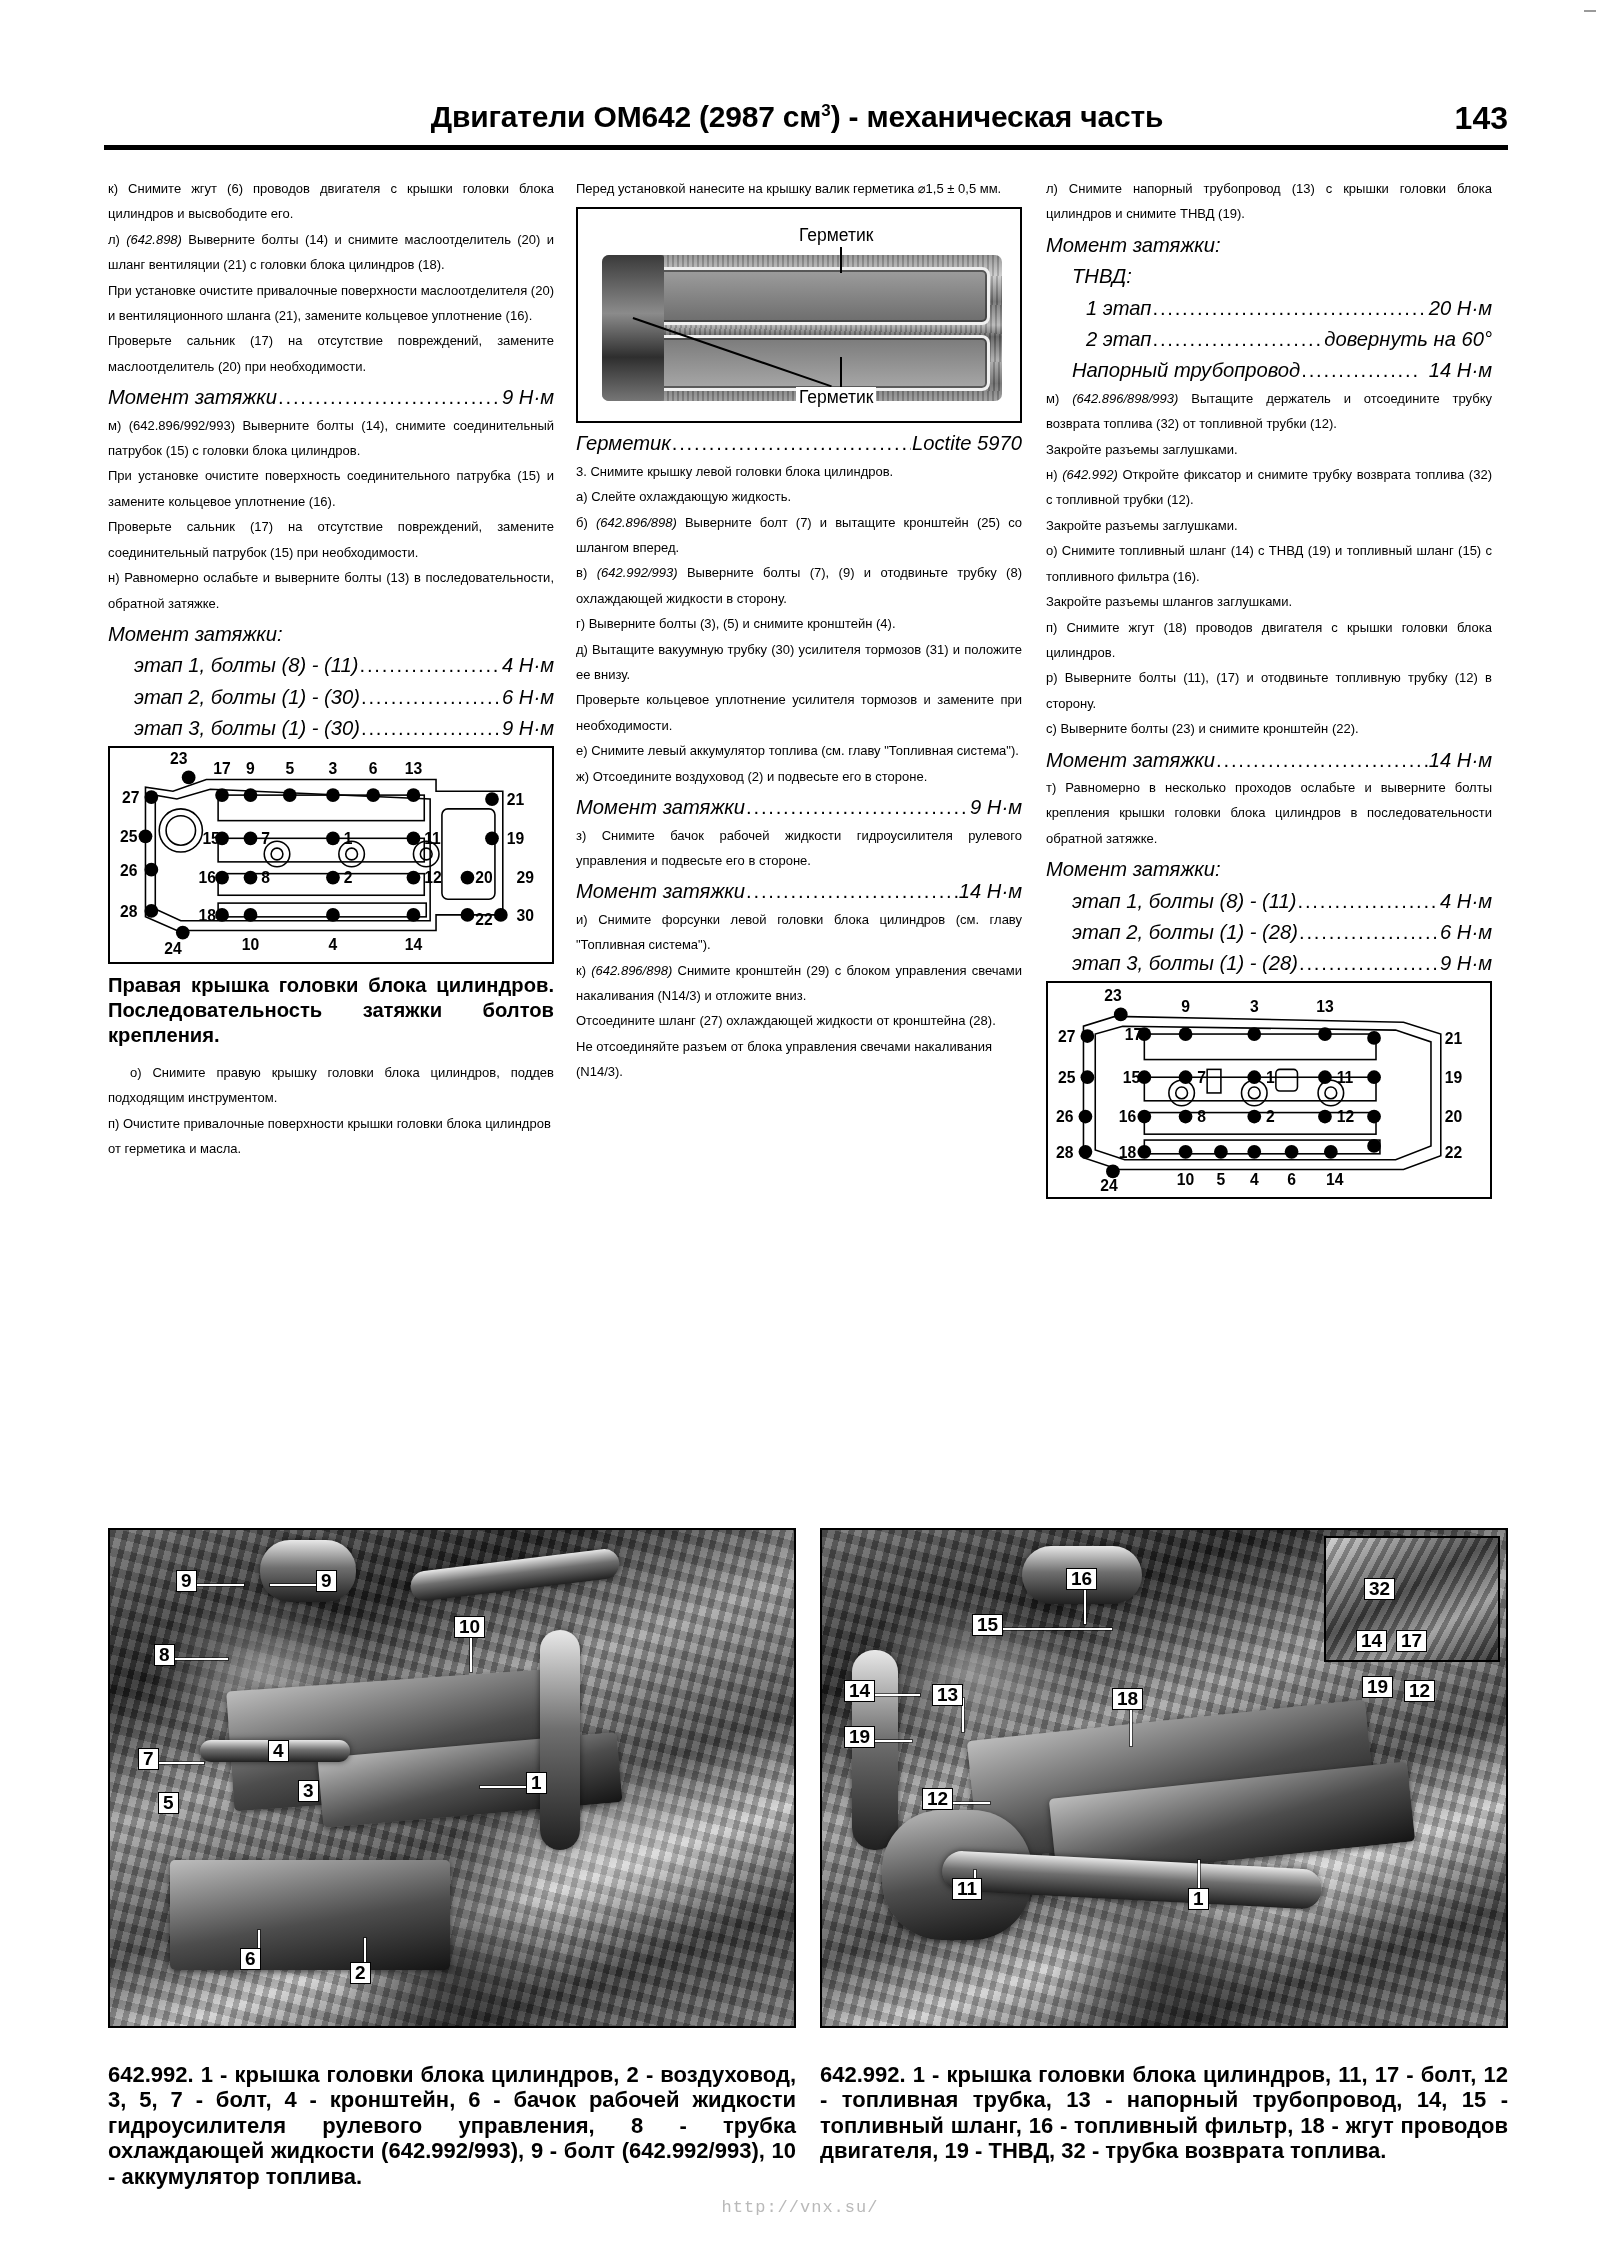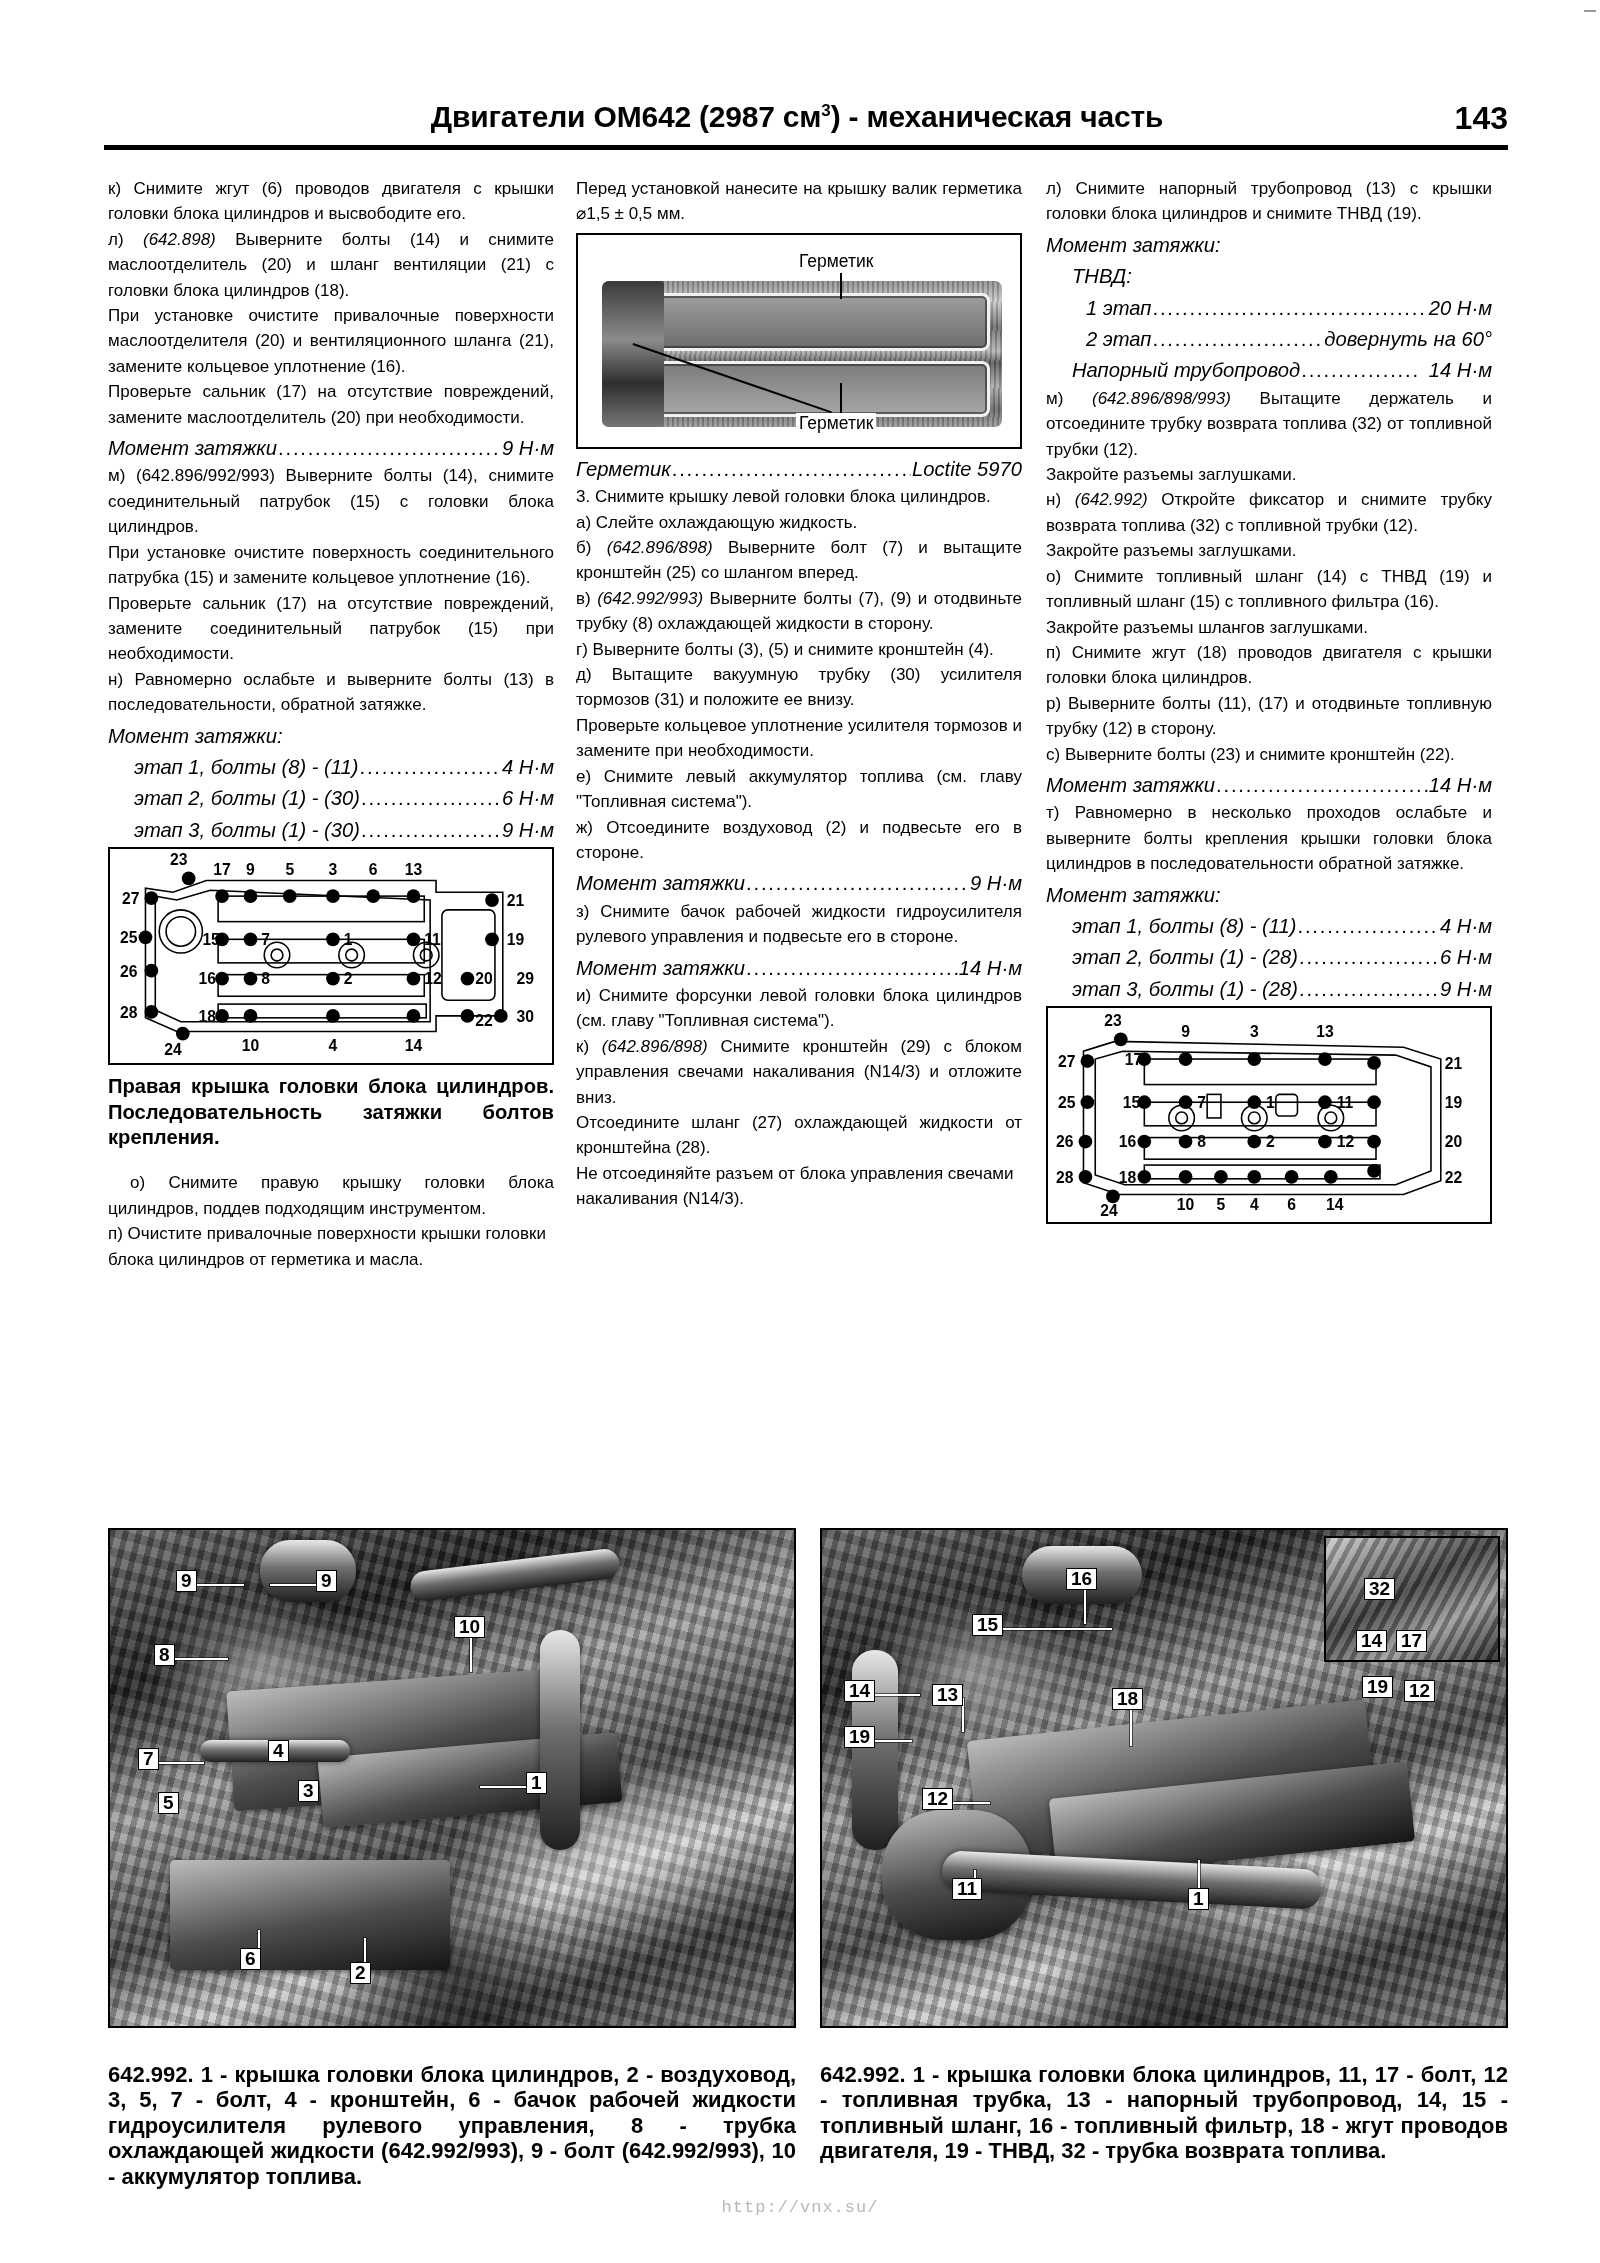--- a/index.html
+++ b/index.html
@@ -64,21 +64,21 @@
     position: absolute;
     top: 176px;
     width: 446px;
   }
   .col-left   { left: 108px; }
   .col-mid    { left: 576px; }
   .col-right  { left: 1046px; }
 
   p.body {
     margin: 0;
-    font-size: 17px;
+    font-size: 13px;
     line-height: 25.4px;
     text-align: justify;
     text-justify: inter-word;
     hyphens: manual;
   }
   p.body.last { text-align: left; }
   .ital { font-style: italic; }
   .torque {
     margin: 6px 0 2px 0;
     font-size: 20.2px;
@@ -438,21 +438,21 @@
           <text x="370" y="180">22</text>
           <text x="141" y="206" text-anchor="middle">10</text>
           <text x="225" y="206" text-anchor="middle">4</text>
           <text x="307" y="206" text-anchor="middle">14</text>
         </g>
       </svg>
     </div>
 
     <p class="caption">Правая крышка головки блока цилиндров. Последовательность затяжки болтов крепления.</p>
 
-    <p class="body indent-block" style="margin-top:20px;">о) Снимите правую крышку головки блока цилиндров, поддев подходящим инструментом.</p>
+    <p class="body indent-block" style="margin-top:11px;">о) Снимите правую крышку головки блока цилиндров, поддев подходящим инструментом.</p>
     <p class="body last">п) Очистите привалочные поверхности крышки головки блока цилиндров от герметика и масла.</p>
   </div>
 
   <div class="col col-mid">
 
     <p class="body">Перед установкой нанесите на крышку валик герметика ⌀1,5 ± 0,5 мм.</p>
 
     <div class="figbox fig-sealant">
       <div class="sealant-photo"></div>
       <div class="sealant-head"></div>

